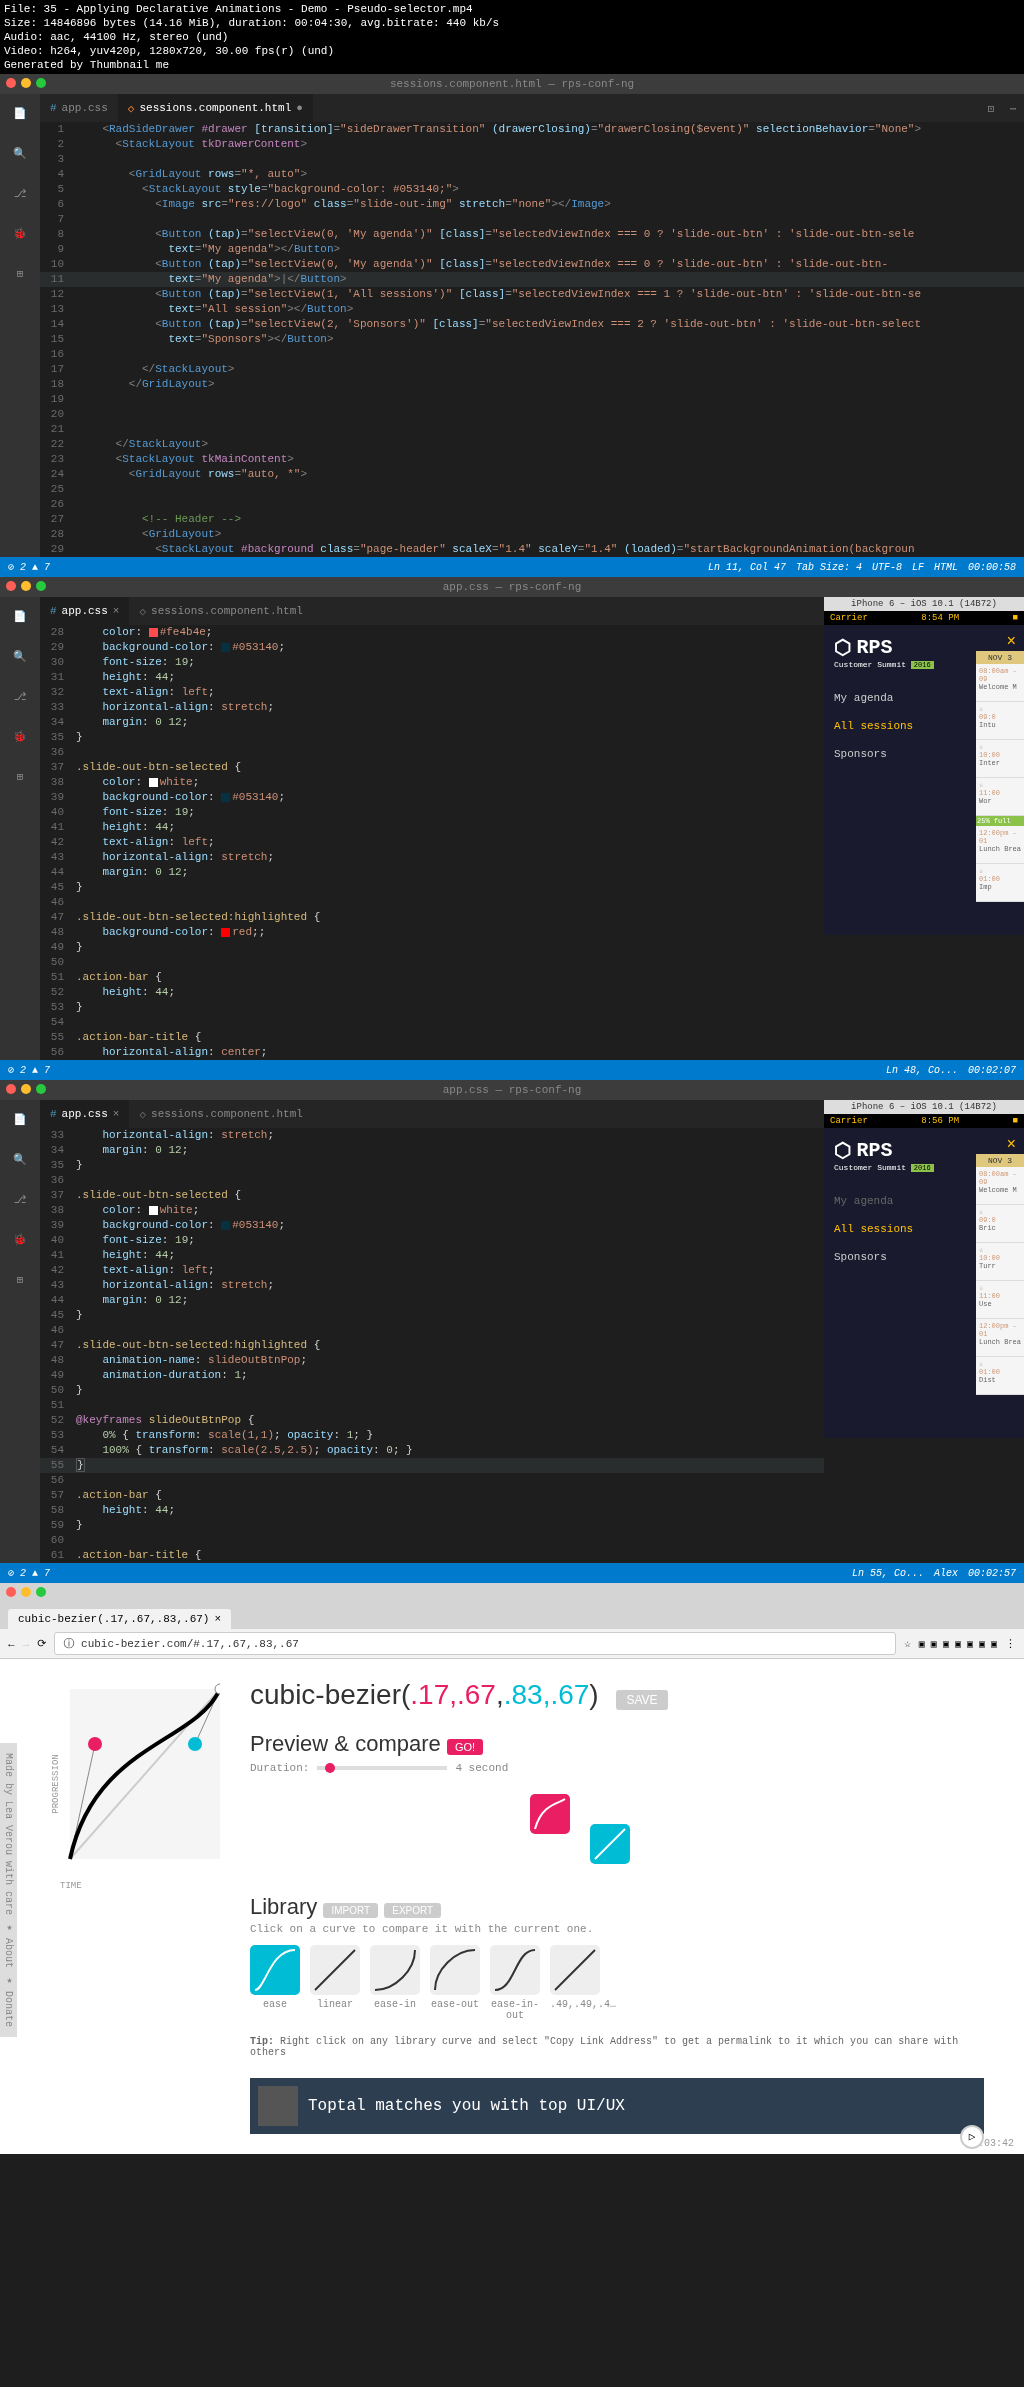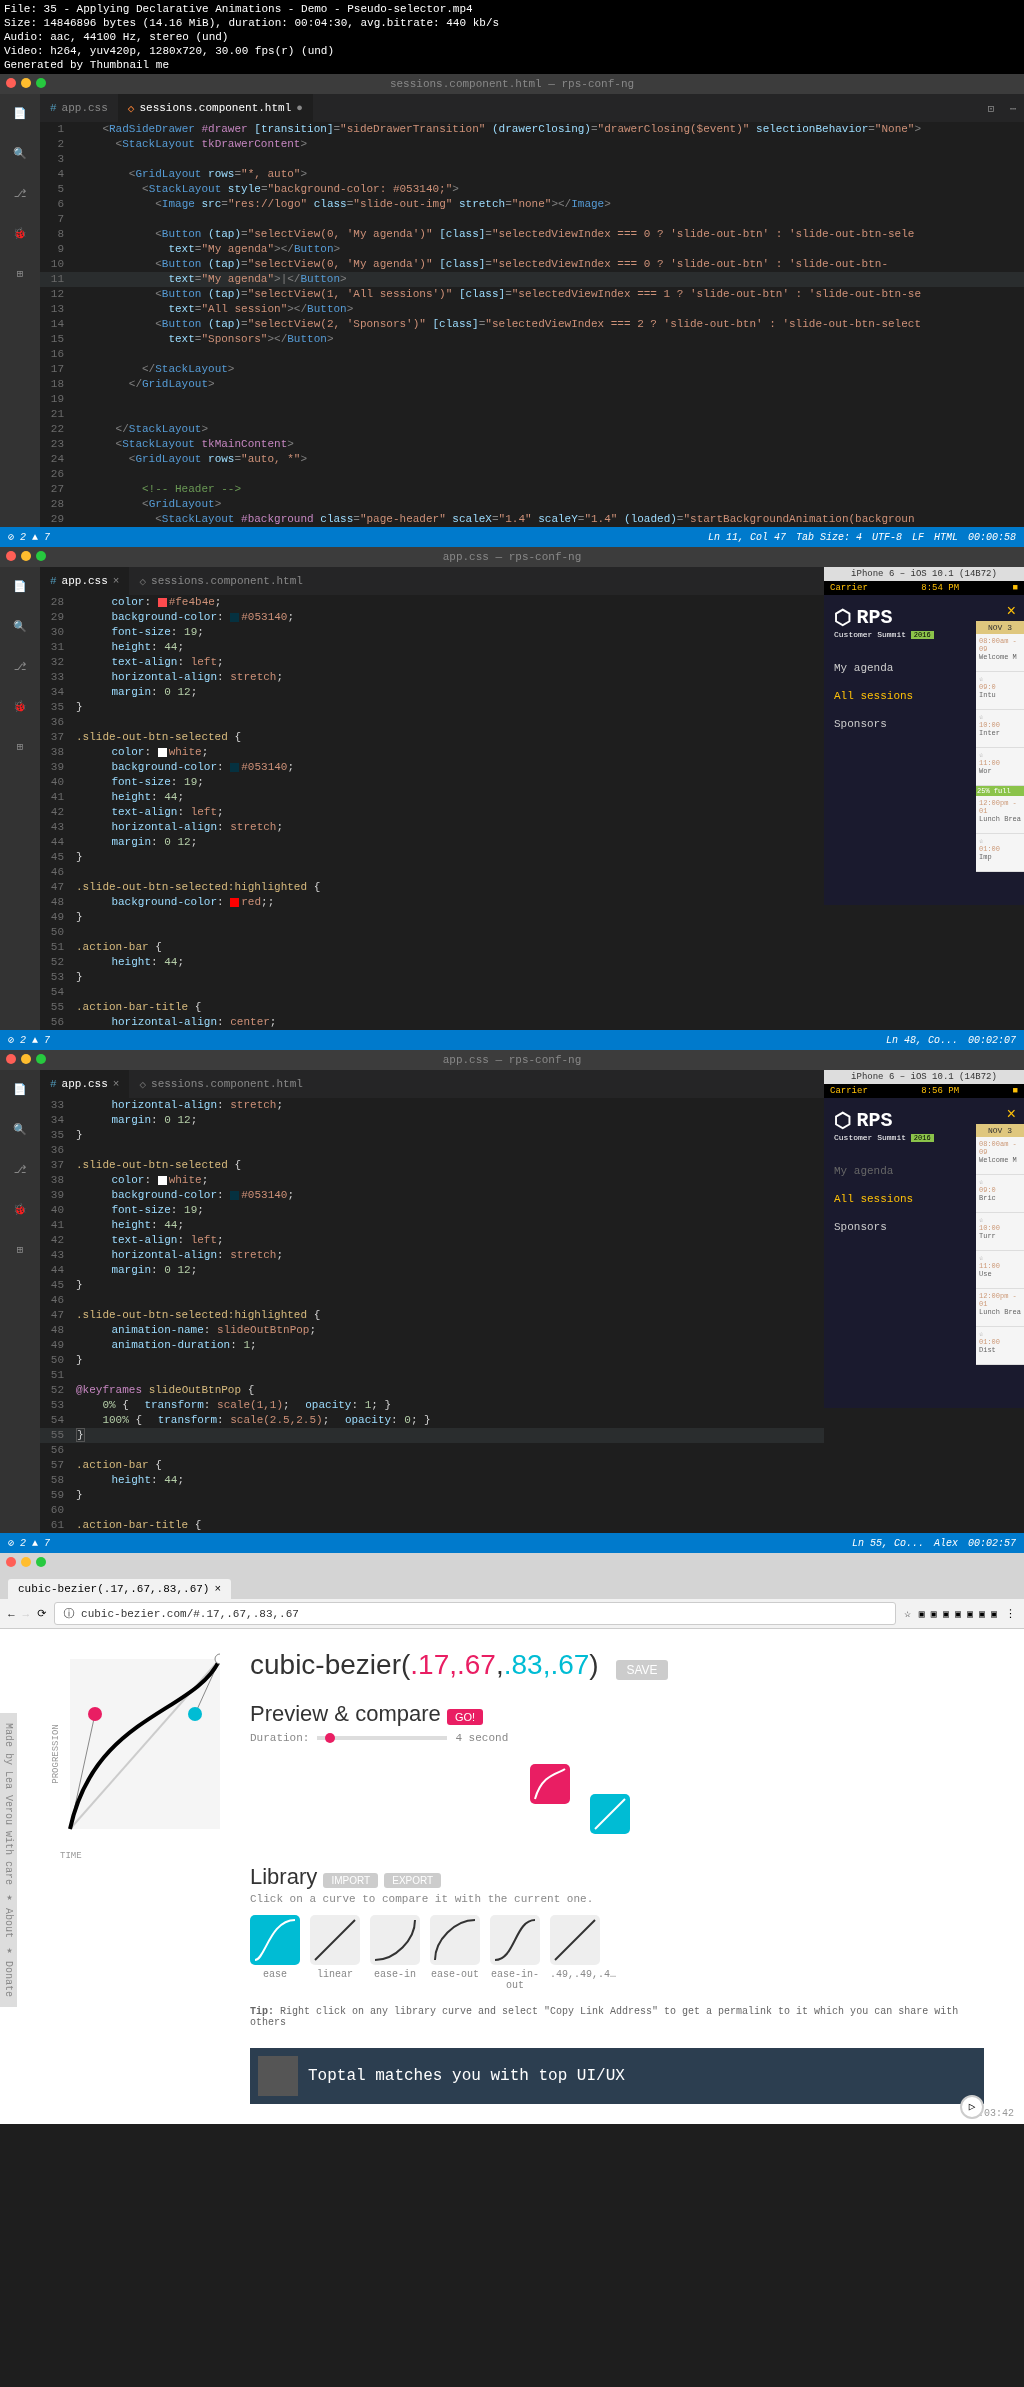--- a/index.html
+++ b/index.html
@@ -25,21 +25,21 @@
 .ln { width: 36px; text-align: right; color: #6a6a6a; padding-right: 12px; flex-shrink: 0; }
 .code { color: #d4d4d4; }
 .tag { color: #808080; }
 .tagname { color: #569cd6; }
 .attr { color: #9cdcfe; }
 .str { color: #ce9178; }
 .directive { color: #c586c0; }
 .num { color: #b5cea8; }
 .comment { color: #6a9955; }
 .css-sel { color: #d7ba7d; }
-.css-prop { color: #9cdcfe; margin-left: 9px; }
+.css-prop { color: #9cdcfe; }
 .css-val { color: #ce9178; }
 .status-bar { background: #007acc; color: #fff; height: 20px; display: flex; align-items: center; padding: 0 8px; font-size: 10px; justify-content: space-between; font-style: italic; }
 .status-left, .status-right { display: flex; gap: 10px; }
 .simulator { position: absolute; right: 0; top: 0; width: 200px; background: #1e1e1e; }
 .sim-header { background: #ddd; color: #333; text-align: center; font-size: 9px; padding: 2px; }
 .sim-statusbar { background: #000; color: #fff; display: flex; justify-content: space-between; padding: 2px 6px; font-size: 9px; text-align: center; }
 .sim-content { background: #1a1a2e; color: #fff; padding: 10px; position: relative; }
 .sim-logo { font-size: 20px; font-weight: bold; display: flex; align-items: center; gap: 5px; }
 .sim-subtitle { font-size: 8px; margin-bottom: 15px; }
 .sim-badge { background: #8bc34a; color: #000; padding: 0 3px; font-size: 7px; }
@@ -141,24 +141,26 @@
         <div class="code-line"><span class="ln">10</span><span class="code">            <span class="tag">&lt;</span><span class="tagname">Button</span> <span class="attr">(tap)</span><span class="tag">=</span><span class="str">"selectView(0, 'My agenda')"</span> <span class="attr">[class]</span><span class="tag">=</span><span class="str">"selectedViewIndex === 0 ? 'slide-out-btn' : 'slide-out-btn-</span></span></div>
         <div class="code-line" style="background:#2a2d2e"><span class="ln">11</span><span class="code">              <span class="attr">text</span><span class="tag">=</span><span class="str">"My agenda"</span><span class="tag">&gt;|&lt;/</span><span class="tagname">Button</span><span class="tag">&gt;</span></span></div>
         <div class="code-line"><span class="ln">12</span><span class="code">            <span class="tag">&lt;</span><span class="tagname">Button</span> <span class="attr">(tap)</span><span class="tag">=</span><span class="str">"selectView(1, 'All sessions')"</span> <span class="attr">[class]</span><span class="tag">=</span><span class="str">"selectedViewIndex === 1 ? 'slide-out-btn' : 'slide-out-btn-se</span></span></div>
         <div class="code-line"><span class="ln">13</span><span class="code">              <span class="attr">text</span><span class="tag">=</span><span class="str">"All session"</span><span class="tag">&gt;&lt;/</span><span class="tagname">Button</span><span class="tag">&gt;</span></span></div>
         <div class="code-line"><span class="ln">14</span><span class="code">            <span class="tag">&lt;</span><span class="tagname">Button</span> <span class="attr">(tap)</span><span class="tag">=</span><span class="str">"selectView(2, 'Sponsors')"</span> <span class="attr">[class]</span><span class="tag">=</span><span class="str">"selectedViewIndex === 2 ? 'slide-out-btn' : 'slide-out-btn-select</span></span></div>
         <div class="code-line"><span class="ln">15</span><span class="code">              <span class="attr">text</span><span class="tag">=</span><span class="str">"Sponsors"</span><span class="tag">&gt;&lt;/</span><span class="tagname">Button</span><span class="tag">&gt;</span></span></div>
         <div class="code-line"><span class="ln">16</span><span class="code"></span></div>
         <div class="code-line"><span class="ln">17</span><span class="code">          <span class="tag">&lt;/</span><span class="tagname">StackLayout</span><span class="tag">&gt;</span></span></div>
         <div class="code-line"><span class="ln">18</span><span class="code">        <span class="tag">&lt;/</span><span class="tagname">GridLayout</span><span class="tag">&gt;</span></span></div>
         <div class="code-line"><span class="ln">19</span></div>
+        <div class="code-line"><span class="ln">20</span></div>
         <div class="code-line"><span class="ln">21</span></div>
         <div class="code-line"><span class="ln">22</span><span class="code">      <span class="tag">&lt;/</span><span class="tagname">StackLayout</span><span class="tag">&gt;</span></span></div>
         <div class="code-line"><span class="ln">23</span><span class="code">      <span class="tag">&lt;</span><span class="tagname">StackLayout</span> <span class="directive">tkMainContent</span><span class="tag">&gt;</span></span></div>
         <div class="code-line"><span class="ln">24</span><span class="code">        <span class="tag">&lt;</span><span class="tagname">GridLayout</span> <span class="attr">rows</span><span class="tag">=</span><span class="str">"auto, *"</span><span class="tag">&gt;</span></span></div>
+        <div class="code-line"><span class="ln">25</span></div>
         <div class="code-line"><span class="ln">26</span></div>
         <div class="code-line"><span class="ln">27</span><span class="code">          <span class="comment">&lt;!-- Header --&gt;</span></span></div>
         <div class="code-line"><span class="ln">28</span><span class="code">          <span class="tag">&lt;</span><span class="tagname">GridLayout</span><span class="tag">&gt;</span></span></div>
         <div class="code-line"><span class="ln">29</span><span class="code">            <span class="tag">&lt;</span><span class="tagname">StackLayout</span> <span class="directive">#background</span> <span class="attr">class</span><span class="tag">=</span><span class="str">"page-header"</span> <span class="attr">scaleX</span><span class="tag">=</span><span class="str">"1.4"</span> <span class="attr">scaleY</span><span class="tag">=</span><span class="str">"1.4"</span> <span class="attr">(loaded)</span><span class="tag">=</span><span class="str">"startBackgroundAnimation(backgroun</span></span></div>
       </div>
     </div>
   </div>
   <div class="status-bar">
     <div class="status-left">
         <span>⊘ 2 ▲ 7</span>

